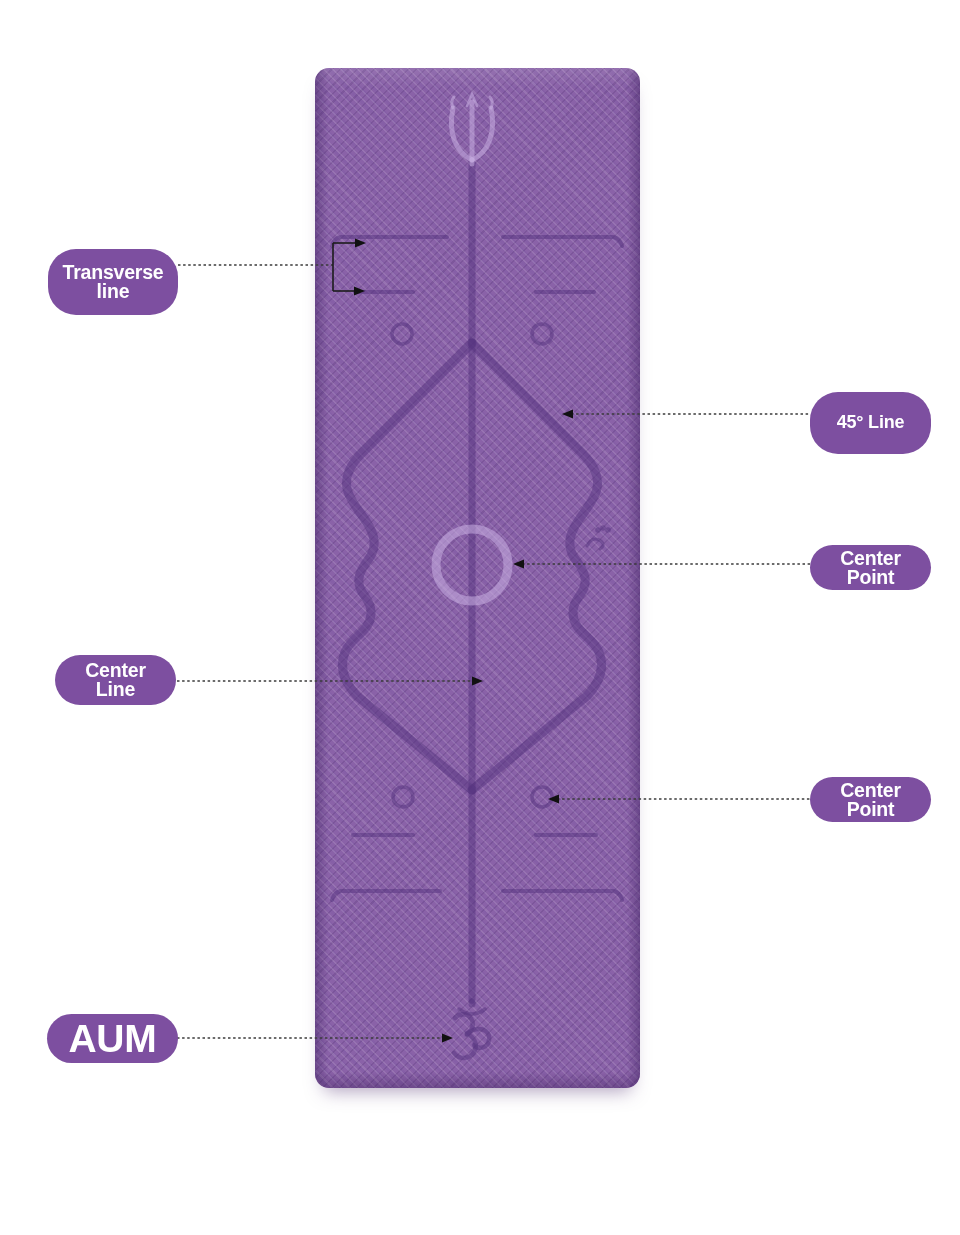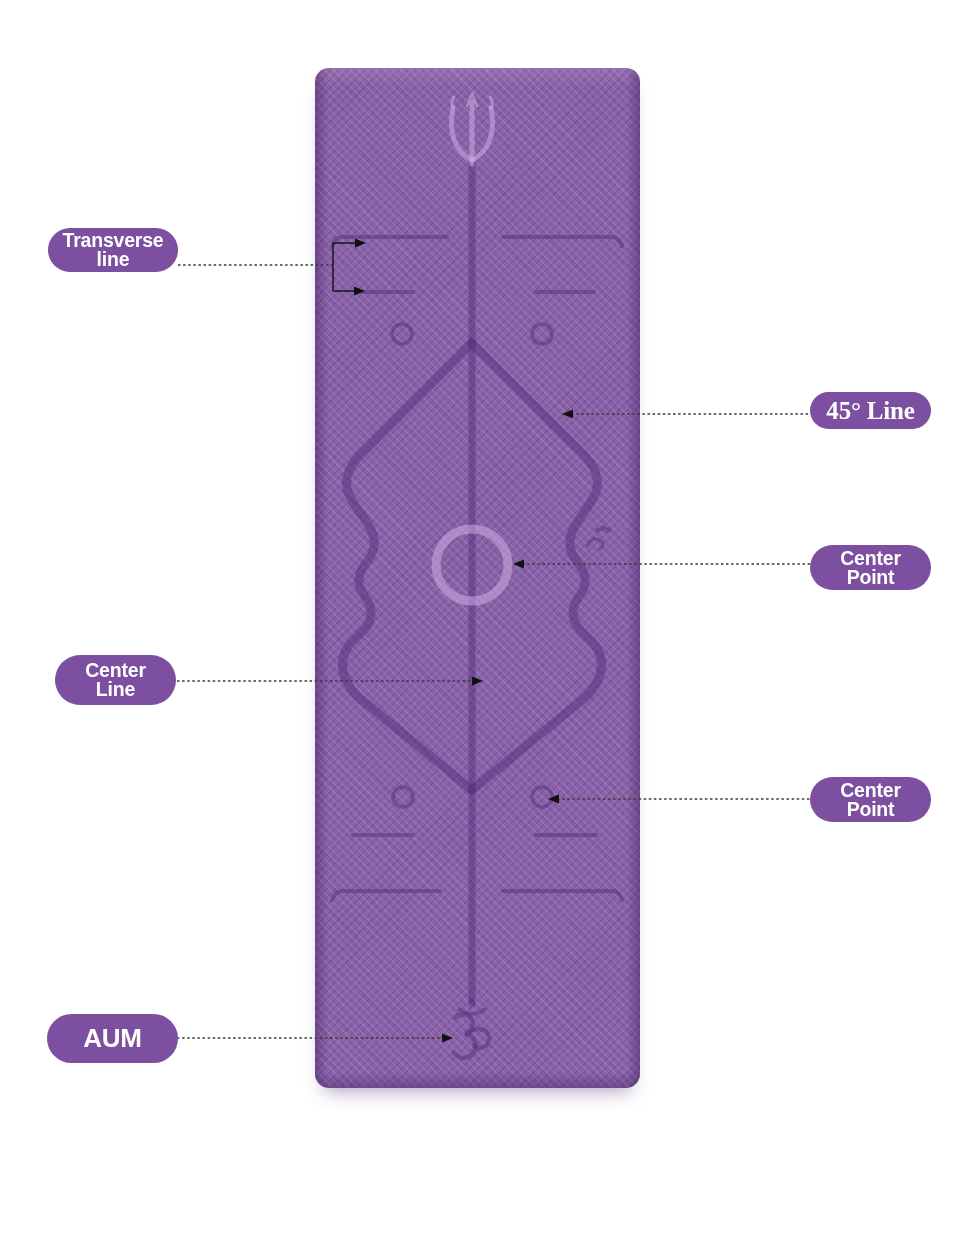--- a/index.html
+++ b/index.html
@@ -22,26 +22,26 @@
          linear-gradient(180deg, rgba(255,255,255,.10) 0, rgba(0,0,0,0) 20px,
                          rgba(0,0,0,0) calc(100% - 16px), rgba(56,26,86,.35) 100%);}
   
   .connectors{position:absolute;left:0;top:0;width:960px;height:1235px;pointer-events:none;}
   
   .pill{position:absolute;background:var(--pill,#7d4fa0);border-radius:28px;
         color:var(--pill-text,#ffffff);font-weight:bold;text-align:center;
         display:flex;flex-direction:column;align-items:center;justify-content:center;}
   .pill span{display:block;line-height:.95;letter-spacing:-.2px;}
   .f2{font-size:19.5px;}
-  .pill-transverse{left:48px;top:228px;width:130px;height:44px;}
-  .pill-45{left:810px;top:392px;width:121px;height:37px;font-size:25px;font-family:Liberation Serif, serif;}
+  .pill-transverse{left:48px;top:249px;width:130px;height:66px;}
+  .pill-45{left:810px;top:392px;width:121px;height:62px;font-size:18px;}
   .pill-centerpoint{left:810px;top:545px;width:121px;height:45px;}
   .pill-centerline{left:55px;top:655px;width:121px;height:50px;}
   .pill-reversepoint{left:810px;top:777px;width:121px;height:45px;}
-  .pill-aum{left:47px;top:1014px;width:131px;height:49px;font-size:26px;letter-spacing:1px;}
+  .pill-aum{left:47px;top:1014px;width:131px;height:49px;font-size:39px;letter-spacing:1px;}
 </style>
 </head>
 <body>
 
 <div class="canvas">
 
   <div class="mat">
     <svg class="mat-design" viewBox="0 0 325 1020">
 
       <g fill="none" stroke="#53327e" stroke-opacity="0.5" stroke-linecap="round">

